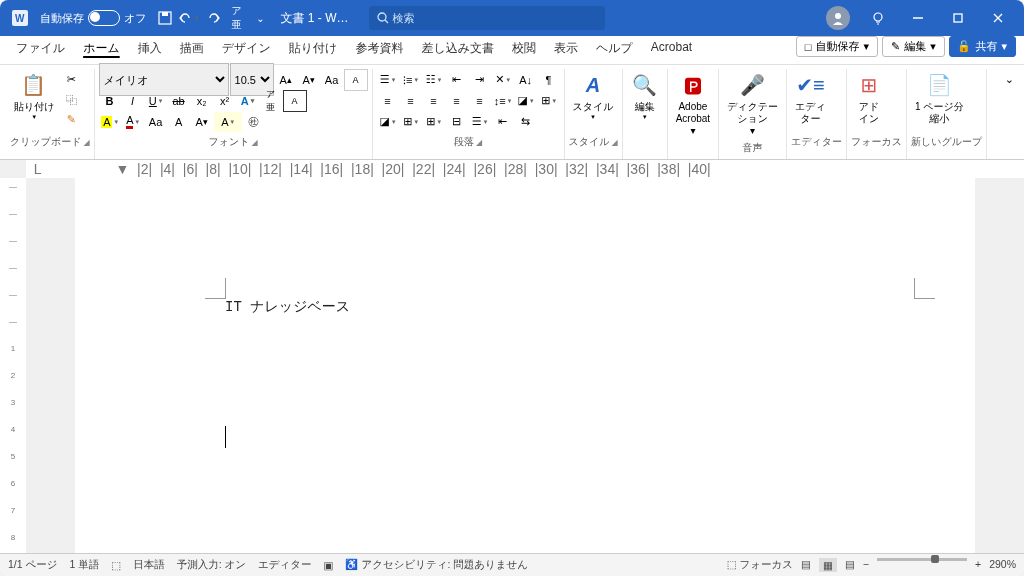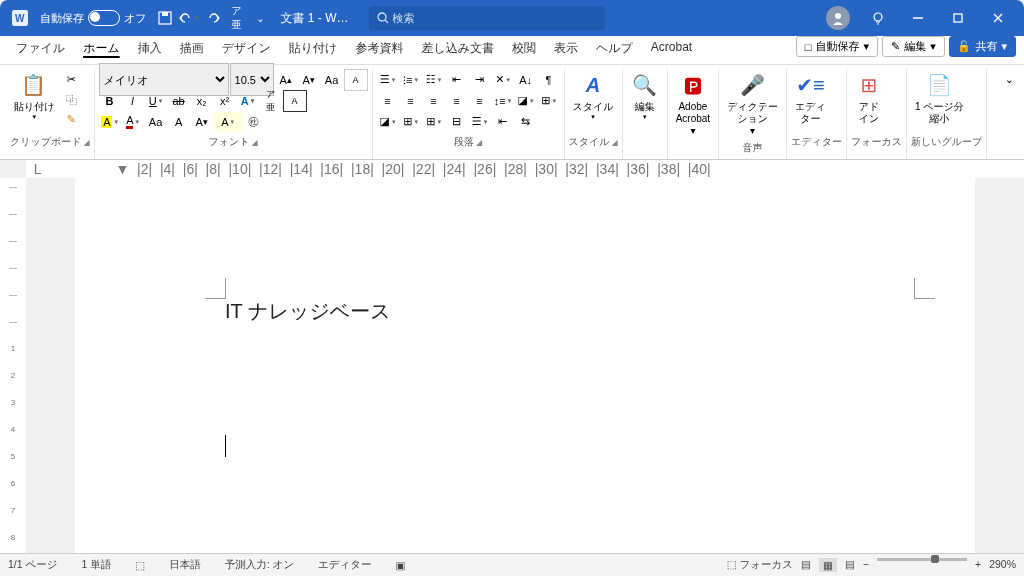--- a/index.html
+++ b/index.html
@@ -34,23 +34,23 @@
 .row{display:flex;align-items:center;gap:1px;height:21px}
 select.combo{font-size:11px;height:33px;border:1px solid #bbb}
 .doc-area{flex:1;background:#f0f0f0;position:relative;overflow:hidden}
 .ruler-h{height:18px;background:#fff;border-bottom:6px solid #0369a1;margin-left:26px;font-size:14px;color:#777;display:flex;align-items:center;overflow:hidden;white-space:nowrap;letter-spacing:0}
 .ruler-v{position:absolute;left:0;top:18px;bottom:0;width:26px;background:#fff;border-right:1px solid #ccc;font-size:8px;color:#777;display:flex;flex-direction:column;align-items:center;padding-top:4px;gap:18px}
 .page-wrap{position:absolute;left:26px;top:18px;right:0;bottom:0;overflow:auto;background:#f0f0f0}
 .page{width:900px;margin:0 auto;background:#fff;min-height:700px;padding:120px 140px 40px 150px;box-sizing:border-box;position:relative}
 .crop-tl,.crop-tr{position:absolute;width:20px;height:20px;border-color:#999}
 .crop-tl{left:130px;top:100px;border-left:1px solid #999;border-top:1px solid #999;transform:rotate(180deg)}
 .crop-tr{right:40px;top:100px;border-right:1px solid #999;border-top:1px solid #999;transform:rotate(180deg)}
-.doc-text{font-family:Liberation Sans, sans-serif;font-size:20px;color:#222}
+.doc-text{font-family:Liberation Mono, monospace;font-size:14px;color:#222}
 .cursor-line{margin-top:110px;width:1px;height:22px;background:#000}
-.statusbar{height:22px;background:#f4f4f4;border-top:1px solid #ccc;display:flex;align-items:center;padding:0 8px;font-size:10.5px;color:#444;gap:24px}
+.statusbar{height:22px;background:#f4f4f4;border-top:1px solid #ccc;display:flex;align-items:center;padding:0 8px;font-size:10.5px;color:#444;gap:12px}
 .sb-right{margin-left:auto;display:flex;align-items:flex-start;gap:8px}
 .zoom-slider{width:90px;height:3px;background:#bbb;position:relative}
 .zoom-slider::after{content:"";position:absolute;left:60%;top:-3px;width:8px;height:8px;background:#666;border-radius:2px}
 .drop::after{content:"▾";font-size:7px;margin-left:2px;color:#666}
 svg{display:block}
 </style>
 </head>
 <body>
 
 <div class="window">
@@ -367,20 +367,21 @@
   </div>
 
   <div class="statusbar">
     <span>1/1 ページ</span>
     <span>1 単語</span>
     <span>⬚</span>
     <span>日本語</span>
     <span>予測入力: オン</span>
     <span>エディター</span>
     <span>▣</span>
+    <span>♿ <span>アクセシビリティ: 問題ありません</span></span>
     <div class="sb-right">
       <span>⬚ <span>フォーカス</span></span>
       <span>▤</span>
       <span style="background:#ddd;padding:1px 4px">▦</span>
       <span>▤</span>
       <span>−</span>
       <div class="zoom-slider"></div>
       <span>+</span>
       <span>290%</span>
     </div>

